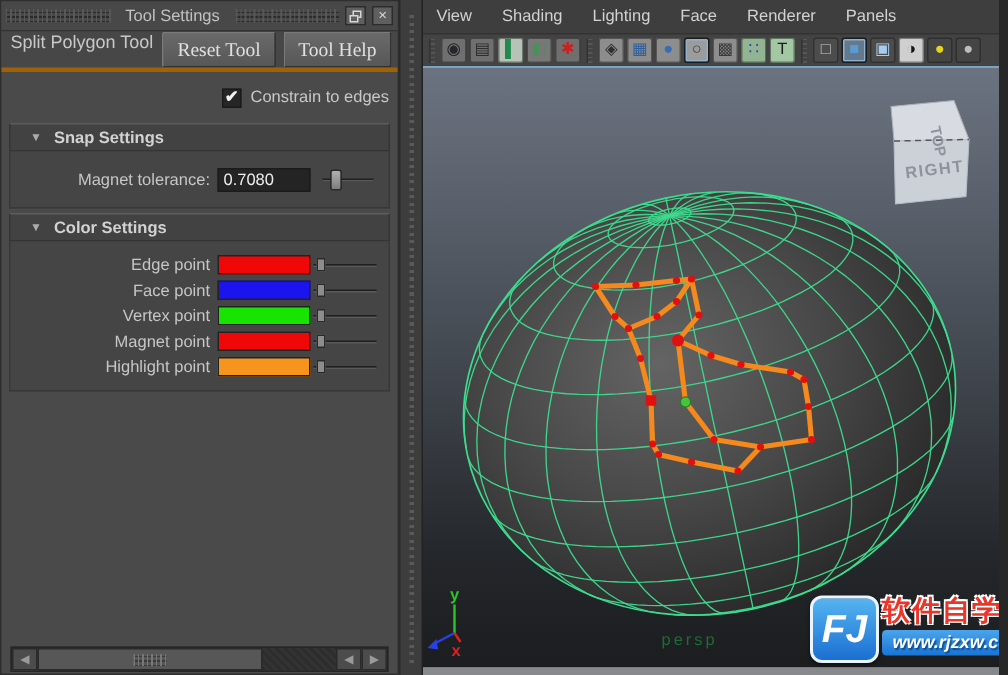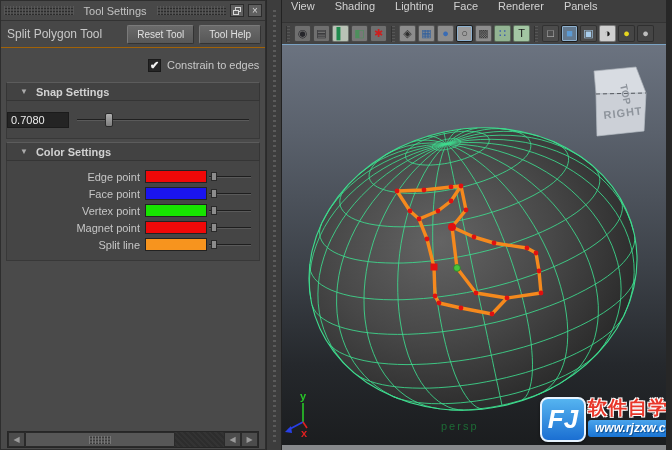--- a/index.html
+++ b/index.html
@@ -13,24 +13,24 @@
   .grip { flex:1; height:9px; background:
       repeating-linear-gradient(90deg, rgba(90,90,90,.9) 0 1px, transparent 1px 3px),
       repeating-linear-gradient(0deg, rgba(40,40,40,.9) 0 1px, transparent 1px 3px); }
   .title-text { font-size:11px; color:#c2c2c2; padding:0 6px; white-space:nowrap; }
   .winbtn { width:14px; height:13px; background:#5f5f5f; border:1px solid #2c2c2c; color:#d8d8d8;
       display:flex; align-items:center; justify-content:center; font-size:10px; line-height:1; cursor:default; }
   .restore-glyph { position:relative; width:8px; height:8px; }
   .restore-glyph i { position:absolute; width:6px; height:5px; border:1px solid #d8d8d8; display:block; }
   .restore-glyph i:first-child { right:0; top:0; } .restore-glyph i:last-child { left:0; bottom:0; background:#5f5f5f; }
 
-  .toolrow { height:27px; display:flex; align-items:center; padding:0 4px 0 6px; border-bottom:1px solid #a16207; background:#474747; }
+  .toolrow { height:27px; display:flex; align-items:flex-start; padding:0 4px 0 6px; border-bottom:3px solid #a16207; background:#474747; }
   .toolname { font-size:12px; color:#cscsc5; color:#c8c8c8; flex:1; }
-  .pbtn { font-size:10px; color:#e0e0e0; background:linear-gradient(#6a6a6a,#575757); border:1px solid #333;
-      border-top-color:#7a7a7a; border-left-color:#7a7a7a; border-radius:2px; padding:3px 9px; margin-left:5px; }
+  .pbtn { font-size:13px; color:#e0e0e0; background:linear-gradient(#6a6a6a,#575757); border:1px solid #333;
+      border-top-color:#7a7a7a; border-left-color:#7a7a7a; border-radius:2px; padding:3px 9px; margin-left:5px;font-family:Liberation Serif, serif; }
 
   .pcontent { flex:1; padding:5px 5px 0 5px; display:flex; flex-direction:column; }
   .chkrow { display:flex; align-items:center; height:20px; margin:2px 0 4px 142px; }
   .chk { width:13px; height:13px; background:#262626; border:1px solid #1a1a1a; color:#f2f2f2;
       font-size:11px; font-weight:bold; line-height:11px; text-align:center; }
   .chklabel { font-size:11px; color:#c8c8c8; margin-left:6px; }
 
   .framehdr { height:19px; display:flex; align-items:center; background:#424242;
       border:1px solid #353535; border-top-color:#5c5c5c; margin-top:3px; }
   .framehdr .tri { color:#ababab; font-size:8px; margin:0 8px 0 13px; }
@@ -61,21 +61,21 @@
                  repeating-linear-gradient(0deg,#3a3a3a 0 1px, transparent 1px 3px); }
   .strack { flex:1; background:repeating-linear-gradient(45deg,#2d2d2d 0 2px,#333 2px 4px); }
 
   
   .splitter { width:16px; background:#3d3d3d; border-left:1px solid #2a2a2a; border-right:1px solid #222; position:relative; }
   .splitter::after { content:""; position:absolute; left:6px; top:8px; bottom:8px; width:3px;
       background:repeating-linear-gradient(0deg,#5a5a5a 0 2px, transparent 2px 5px); }
 
   
   .vpane { width:390px; display:flex; flex-direction:column; border-right:6px solid #272727; }
-  .menubar { height:22px; display:flex; align-items:flex-start; gap:20px; padding-left:9px; background:#3e3e3e; }
+  .menubar { height:22px; display:flex; align-items:center; gap:20px; padding-left:9px; background:#3e3e3e; }
   .menu-item { font-size:11px; color:#d2d2d2; white-space:nowrap; }
   .vtoolbar { height:22px; display:flex; align-items:center; gap:2px; padding-left:2px; background:#434343; border-top:1px solid #333; }
   .tb-icon { width:17px; height:17px; display:flex; align-items:center; justify-content:center;
       font-size:11px; line-height:1; border:1px solid rgba(20,20,20,.45); border-radius:2px; }
   .tb-icon.pressed { border:1px solid #1c1c1c; box-shadow:inset 0 0 0 1px #8fb2d0; }
   .tb-sep { width:4px; height:16px; margin:0 2px;
       background:repeating-linear-gradient(0deg,#565656 0 1px, transparent 1px 3px); border-left:1px solid #333; }
 
   .canvas { position:relative; flex:1; border-top:1px solid #7ba3c4; border-bottom:5px solid #87898c;
       background:linear-gradient(#6b7380 0%, #5a616c 22%, #3d4249 55%, #25282c 80%, #1b1d1f 100%); overflow:hidden; }
@@ -122,20 +122,21 @@
         <span class="chk">✔</span>
         <span class="chklabel">Constrain to edges</span>
       </div>
 
       <div class="framehdr">
         <span class="tri">▼</span>
         <span class="htxt">Snap Settings</span>
       </div>
       <div class="groupbox">
         <div class="frow">
+          <span class="rlabel">Magnet tolerance:</span>
           <input class="tfield" value="0.7080" style="">
           <span class="slider">
             <span class="track"></span>
             <span class="thumb" style="left: 16%;"></span>
           </span>
         </div>
       </div>
 
       <div class="framehdr">
         <span class="tri">▼</span>
@@ -168,21 +169,21 @@
           </div>
         <div class="crow">
             <span class="rlabel">Magnet point</span>
             <span class="swatch" style="background: rgb(240, 8, 8);"></span>
             <span class="cslider">
               <span class="ctrack"></span>
               <span class="cthumb"></span>
             </span>
           </div>
         <div class="crow">
-            <span class="rlabel">Split line</span>
+            <span class="rlabel">Highlight point</span>
             <span class="swatch" style="background: rgb(247, 148, 30);"></span>
             <span class="cslider">
               <span class="ctrack"></span>
               <span class="cthumb"></span>
             </span>
           </div>
       </div>
 
       <div class="pspacer"></div>
 

